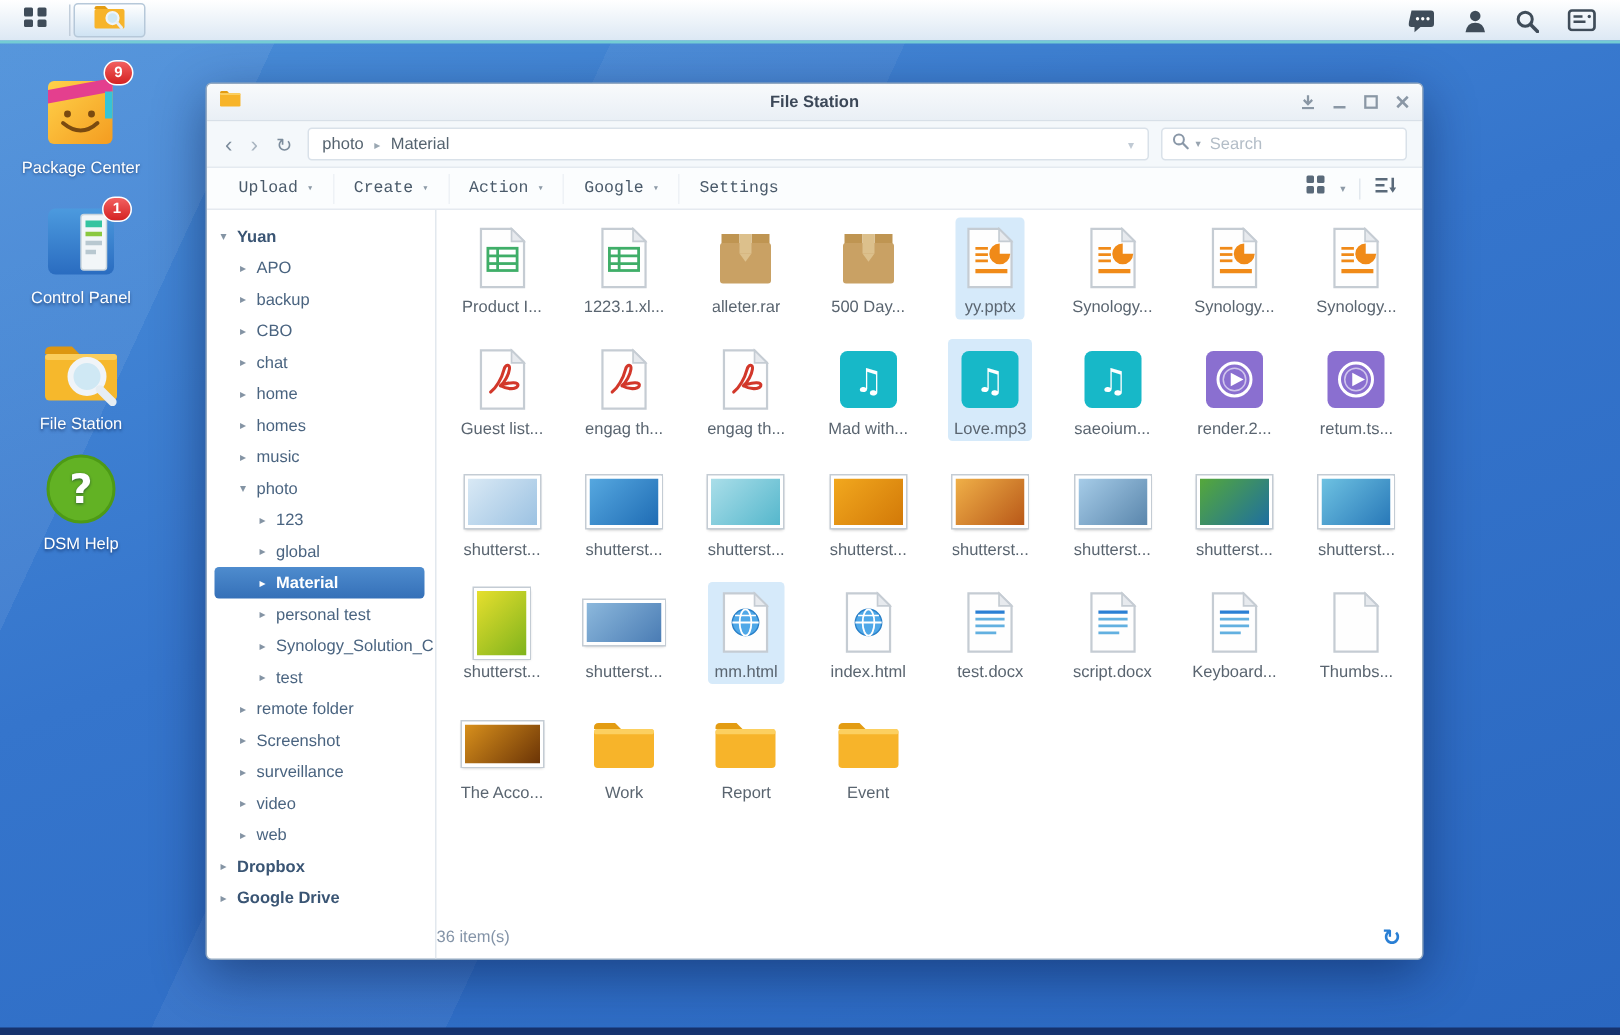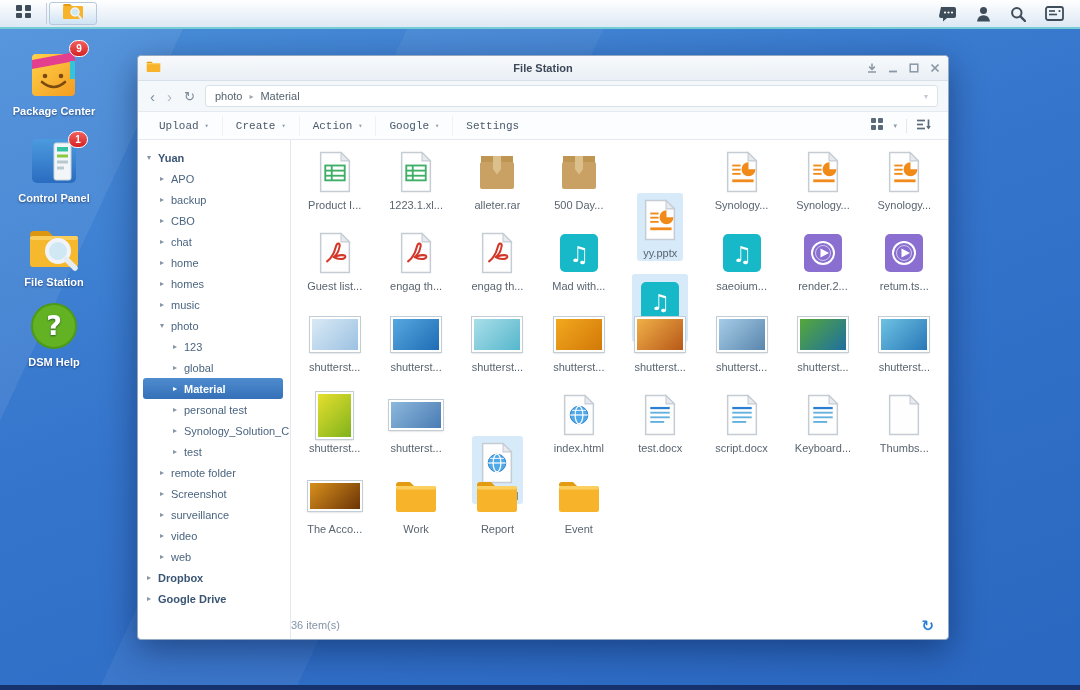--- a/index.html
+++ b/index.html
@@ -22,21 +22,21 @@
   .tb-right{margin-left:auto;display:flex;align-items:center;gap:19px;padding-right:16px;}
   .tb-right span{display:flex;align-items:center;}
 
   
   .dicon{position:absolute;left:10px;width:88px;text-align:center;color:#fff;font-size:11px;
     text-shadow:0 1px 2px rgba(0,20,60,.55);cursor:default;}
   .dicon .art{position:relative;display:inline-block;}
   .dicon .badge{position:absolute;top:-4px;right:-8px;min-width:12px;height:15px;padding:0 3px;
     background:linear-gradient(#f26060,#d42222);border:1px solid #fff;border-radius:9px;
     color:#fff;font-size:10px;font-weight:bold;line-height:15px;text-shadow:none;}
-  .dicon .dlabel{margin-top:3px;line-height:13px;font-weight:bold;}
+  .dicon .dlabel{margin-top:3px;line-height:13px;}
   .dicon-package-center{top:44px;}
   .dicon-control-panel{top:135px;}
   .dicon-file-station{top:224px;}
   .dicon-dsm-help{top:301px;}
 
   
   .window{position:absolute;left:137px;top:55px;width:810px;height:583px;background:#fff;
     border:1px solid #93a9c2;border-radius:4px;box-shadow:0 10px 34px rgba(0,15,55,.45);
     display:flex;flex-direction:column;z-index:20;}
   .titlebar{height:24px;flex:0 0 24px;background:linear-gradient(#f8fafc,#e9eff5);
@@ -80,21 +80,21 @@
   .tree-item.bold{font-weight:bold;color:#3a5574;}
   .tree-item.selected{background:linear-gradient(#4e8cce,#3570b8);border-radius:3px;
     margin:0 7px 0 5px;color:#fff;font-weight:bold;}
   .tree-item.selected .arr{color:#fff;}
 
   .grid-area{flex:1;display:flex;flex-direction:column;min-width:0;}
   .files{flex:1;display:grid;grid-template-columns:repeat(8,1fr);grid-auto-rows:81px;
     padding:5px 3px 0 3px;align-content:start;}
   .file{display:flex;justify-content:center;align-items:flex-start;}
   .cellbox{display:flex;flex-direction:column;align-items:center;padding:3px 4px 2px;border-radius:3px;}
-  .file.selected .cellbox{background:#d6eafa;margin-top:48px;}
+  .file.selected .cellbox{background:#d6eafa;}
   .icon-wrap{height:48px;display:flex;align-items:center;justify-content:center;}
   .fname{font-size:11px;color:#5a6570;max-width:74px;white-space:nowrap;overflow:hidden;margin-top:3px;}
   .thumb{width:46px;height:31px;border:2px solid #fff;
     box-shadow:0 0 0 1px #c4ccd4,0 1px 2px rgba(0,0,0,.25);}
   .thumb.portrait{width:33px;height:43px;}
   .thumb.wide{width:50px;height:26px;}
 
   .statusbar{height:28px;flex:0 0 28px;display:flex;align-items:center;justify-content:space-between;
     gap:12px;padding-right:14px;font-size:11px;color:#8494a8;}
   .refresh-blue{color:#2a7fd4;font-size:15px;font-weight:bold;line-height:1;}
@@ -256,20 +256,30 @@
     <div class="addrbar">
       <span class="nav back">‹</span>
       <span class="nav fwd">›</span>
       <span class="nav refresh">↻</span>
       <div class="breadcrumb" id="breadcrumb">
      <span>photo</span>
           <span class="crumb-sep">▸</span>
      <span>Material</span>
           <span class="crumb-caret">▾</span>
         </div>
+      <div class="searchbox">
+        <span>
+          <svg width="12" height="12" viewBox="0 0 16 16">
+              <circle cx="6.6" cy="6.6" r="4.4" fill="none" stroke="#8a98a8" stroke-width="1.8"></circle>
+              <line x1="10" y1="10" x2="14.4" y2="14.4" stroke="#8a98a8" stroke-width="2" stroke-linecap="round"></line>
+            </svg>
+        </span>
+        <span class="s-caret">▾</span>
+        <input type="text" placeholder="Search" style="">
+      </div>
     </div>
 
     <div class="toolbar">
       <span id="toolbar-btns" style="display:flex;align-items:center;font-family:Liberation Mono, monospace;">
           <div class="tbtn">
     <span>Upload</span>
     <span class="caret">▾</span>
   </div>
           <div class="tbtn">
     <span>Create</span>

